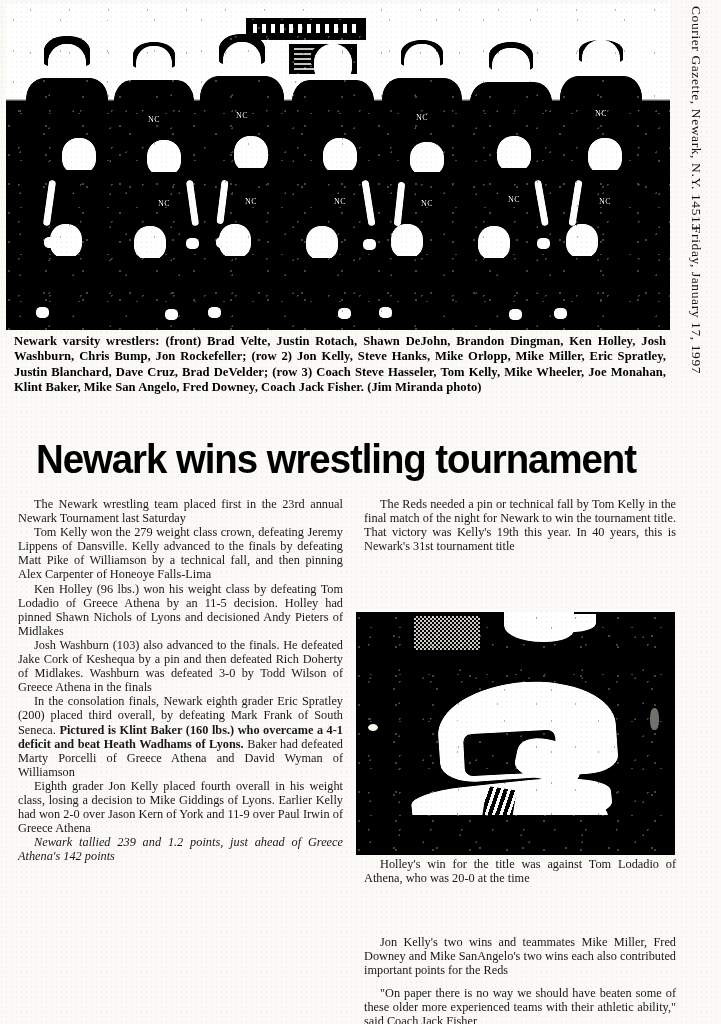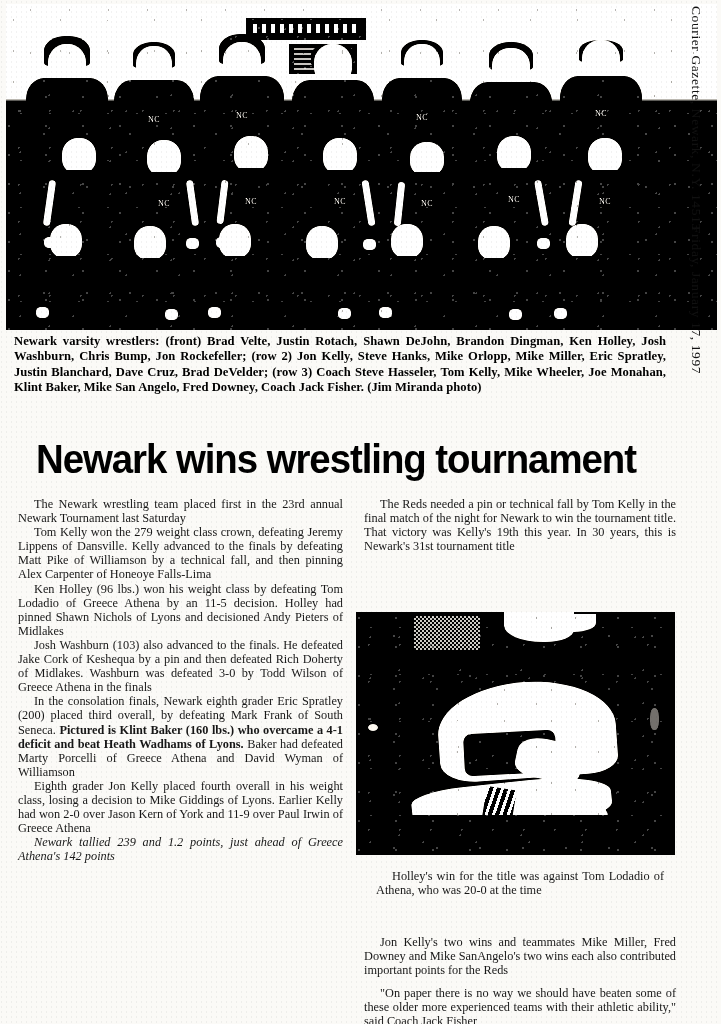--- a/index.html
+++ b/index.html
@@ -30,21 +30,20 @@
   }
   .railmast .v1{ left:30px; top:6px; }
   .railmast .v2{ left:30px; top:226px; }
 
   
   .teamphoto{
     position:absolute;left:6px;top:4px;width:664px;height:326px;
     background:#0a0a0a;
     overflow:hidden;
     filter:contrast(140%);
-    padding-left:47px;
   }
   .tp-wall{position:absolute;inset:0;background:
      linear-gradient(180deg,#f2f0ec 0%,#efece6 26%,#e9e6df 29%,#111 30%,#090909 100%);}
   .tp-banner{position:absolute;left:240px;top:14px;width:120px;height:22px;background:#111;}
   .tp-banner:after{content:"";position:absolute;left:7px;top:6px;right:7px;height:9px;
      background:repeating-linear-gradient(90deg,#f5f3ef 0 4px,transparent 4px 9px);}
   .tp-sign{position:absolute;left:283px;top:40px;width:68px;height:30px;background:#121212;}
   .tp-sign:after{content:"";position:absolute;left:5px;top:4px;right:5px;bottom:4px;
      background:repeating-linear-gradient(0deg,#e8e5e0 0 2px,transparent 2px 5px);opacity:.75;}
 
@@ -146,21 +145,21 @@
   .ap-dark1{position:absolute;left:0;top:60px;width:64px;height:118px;background:#090909;}
   .ap-dark2{position:absolute;right:0;top:58px;width:62px;height:130px;background:#090909;}
   .ap-sm1{position:absolute;left:12px;top:112px;width:10px;height:7px;background:#dddad4;border-radius:50%;}
   .ap-sm2{position:absolute;right:16px;top:96px;width:9px;height:22px;background:#cfccc6;border-radius:40%;opacity:.55;}
 
   .actioncap{
     position:absolute;left:364px;top:857px;width:312px;
     font-family:"Liberation Serif", serif;
     font-size:12.3px;line-height:14.1px;text-align:justify;color:#171717;
   }
-  .actioncap p{margin:12px;text-indent:16px;}
+  .actioncap p{margin:0;text-indent:16px;}
 
   .softnoise{
     position:absolute;inset:0;pointer-events:none;opacity:.05;
     background-image:radial-gradient(circle at 30% 40%,#000 0 1px,transparent 1px);
     background-size:5px 5px;
   }
 </style>
 </head>
 <body>
 
@@ -315,21 +314,21 @@
     <p>Ken Holley (96 lbs.) won his weight class by defeating Tom Lodadio of Greece Athena by an 11-5 decision. Holley had pinned Shawn Nichols of Lyons and decisioned Andy Pieters of Midlakes</p>
     <p>Josh Washburn (103) also advanced to the finals. He defeated Jake Cork of Keshequa by a pin and then defeated Rich Doherty of Midlakes. Washburn was defeated 3-0 by Todd Wilson of Greece Athena in the finals</p>
     <p>
       <span>In the consolation finals, Newark eighth grader Eric Spratley (200) placed third overall, by defeating Mark Frank of South Seneca. </span><b>Pictured is Klint Baker (160 lbs.) who overcame a 4-1 deficit and beat Heath Wadhams of Lyons.</b><span> Baker had defeated Marty Porcelli of Greece Athena and David Wyman of Williamson</span>
     </p>
     <p>Eighth grader Jon Kelly placed fourth overall in his weight class, losing a decision to Mike Giddings of Lyons. Earlier Kelly had won 2-0 over Jason Kern of York and 11-9 over Paul Irwin of Greece Athena</p>
     <p><i>Newark tallied 239 and 1.2 points, just ahead of Greece Athena's 142 points</i></p>
   </div>
 
   <div class="col colR">
-    <p>The Reds needed a pin or technical fall by Tom Kelly in the final match of the night for Newark to win the tournament title. That victory was Kelly's 19th this year. In 30 years, this is Newark's 31st tournament title</p>
+    <p>The Reds needed a pin or technical fall by Tom Kelly in the final match of the night for Newark to win the tournament title. That victory was Kelly's 19th this year. In 40 years, this is Newark's 31st tournament title</p>
   </div>
 
   <div class="actionphoto">
     <div class="ap-crowd">
       <span class="blob ap-b1"></span>
       <span class="blob ap-b2"></span>
     </div>
     <div class="ap-dark1"></div>
     <div class="ap-dark2"></div>
     <div class="ap-sm1"></div>

